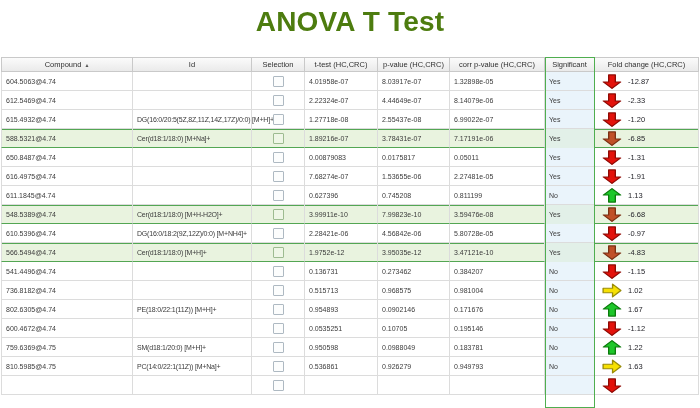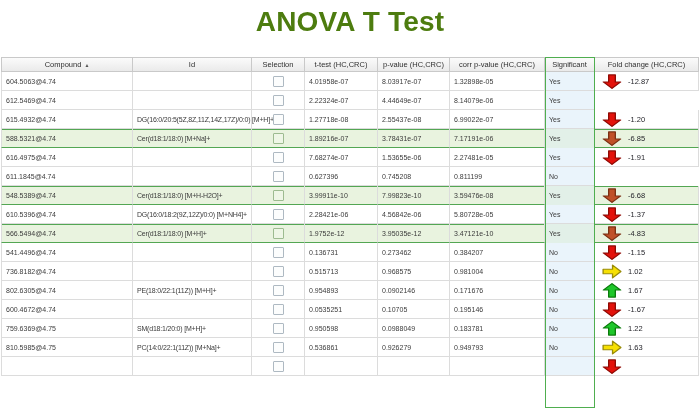--- a/index.html
+++ b/index.html
@@ -79,20 +79,28 @@
         <div class="row">
     <div class="cell c0">612.5469@4.74</div>
     <div class="cell c1 idcell"></div>
     <div class="cell c2 selcell">
       <span class="checkbox"></span>
     </div>
     <div class="cell c3">2.22324e-07</div>
     <div class="cell c4">4.44649e-07</div>
     <div class="cell c5">8.14079e-06</div>
     <div class="cell c6 sigcell">Yes</div>
+    <div class="cell c7 foldcell">
+      <span class="arrow">
+              <svg width="20" height="15" viewBox="0 0 18 17" preserveAspectRatio="none">
+                <path d="M6 1 L12 1 L12 9 L16.8 9 L9 16.3 L1.2 9 L6 9 Z" fill="#e3120b" stroke="#8e0b05" stroke-width="1.2" stroke-linejoin="round"></path>
+              </svg>
+            </span>
+      <span class="foldval">-2.33</span>
+    </div>
   </div>
         <div class="row">
     <div class="cell c0">615.4932@4.74</div>
     <div class="cell c1 idcell">DG(16:0/20:5(5Z,8Z,11Z,14Z,17Z)/0:0) [M+H]+</div>
     <div class="cell c2 selcell">
       <span class="checkbox"></span>
     </div>
     <div class="cell c3">1.27718e-08</div>
     <div class="cell c4">2.55437e-08</div>
     <div class="cell c5">6.99022e-07</div>
@@ -119,20 +127,39 @@
     <div class="cell c7 foldcell">
       <span class="arrow">
               <svg width="20" height="15" viewBox="0 0 18 17" preserveAspectRatio="none">
                 <path d="M6 1 L12 1 L12 9 L16.8 9 L9 16.3 L1.2 9 L6 9 Z" fill="#c05028" stroke="#7b3114" stroke-width="1.2" stroke-linejoin="round"></path>
               </svg>
             </span>
       <span class="foldval">-6.85</span>
     </div>
   </div>
         <div class="row">
+    <div class="cell c0">650.8487@4.74</div>
+    <div class="cell c1 idcell"></div>
+    <div class="cell c2 selcell">
+      <span class="checkbox"></span>
+    </div>
+    <div class="cell c3">0.00879083</div>
+    <div class="cell c4">0.0175817</div>
+    <div class="cell c5">0.05011</div>
+    <div class="cell c6 sigcell">Yes</div>
+    <div class="cell c7 foldcell">
+      <span class="arrow">
+              <svg width="20" height="15" viewBox="0 0 18 17" preserveAspectRatio="none">
+                <path d="M6 1 L12 1 L12 9 L16.8 9 L9 16.3 L1.2 9 L6 9 Z" fill="#e3120b" stroke="#8e0b05" stroke-width="1.2" stroke-linejoin="round"></path>
+              </svg>
+            </span>
+      <span class="foldval">-1.31</span>
+    </div>
+  </div>
+        <div class="row">
     <div class="cell c0">616.4975@4.74</div>
     <div class="cell c1 idcell"></div>
     <div class="cell c2 selcell">
       <span class="checkbox"></span>
     </div>
     <div class="cell c3">7.68274e-07</div>
     <div class="cell c4">1.53655e-06</div>
     <div class="cell c5">2.27481e-05</div>
     <div class="cell c6 sigcell">Yes</div>
     <div class="cell c7 foldcell">
@@ -147,20 +174,28 @@
         <div class="row">
     <div class="cell c0">611.1845@4.74</div>
     <div class="cell c1 idcell"></div>
     <div class="cell c2 selcell">
       <span class="checkbox"></span>
     </div>
     <div class="cell c3">0.627396</div>
     <div class="cell c4">0.745208</div>
     <div class="cell c5">0.811199</div>
     <div class="cell c6 sigcell">No</div>
+    <div class="cell c7 foldcell">
+      <span class="arrow">
+              <svg width="20" height="15" viewBox="0 0 18 17" preserveAspectRatio="none">
+                <path d="M9 0.7 L16.8 8 L12 8 L12 16 L6 16 L6 8 L1.2 8 Z" fill="#1ec72a" stroke="#0c7a0c" stroke-width="1.2" stroke-linejoin="round"></path>
+              </svg>
+            </span>
+      <span class="foldval">1.13</span>
+    </div>
   </div>
         <div class="row hl">
     <div class="cell c0">548.5389@4.74</div>
     <div class="cell c1 idcell">Cer(d18:1/18:0) [M+H-H2O]+</div>
     <div class="cell c2 selcell">
       <span class="checkbox"></span>
     </div>
     <div class="cell c3">3.99911e-10</div>
     <div class="cell c4">7.99823e-10</div>
     <div class="cell c5">3.59476e-08</div>
@@ -183,21 +218,21 @@
     <div class="cell c3">2.28421e-06</div>
     <div class="cell c4">4.56842e-06</div>
     <div class="cell c5">5.80728e-05</div>
     <div class="cell c6 sigcell">Yes</div>
     <div class="cell c7 foldcell">
       <span class="arrow">
               <svg width="20" height="15" viewBox="0 0 18 17" preserveAspectRatio="none">
                 <path d="M6 1 L12 1 L12 9 L16.8 9 L9 16.3 L1.2 9 L6 9 Z" fill="#e3120b" stroke="#8e0b05" stroke-width="1.2" stroke-linejoin="round"></path>
               </svg>
             </span>
-      <span class="foldval">-1.37</span>
+      <span class="foldval">-0.97</span>
     </div>
   </div>
         <div class="row hl">
     <div class="cell c0">566.5494@4.74</div>
     <div class="cell c1 idcell">Cer(d18:1/18:0) [M+H]+</div>
     <div class="cell c2 selcell">
       <span class="checkbox"></span>
     </div>
     <div class="cell c3">1.9752e-12</div>
     <div class="cell c4">3.95035e-12</div>
@@ -278,21 +313,21 @@
     <div class="cell c3">0.0535251</div>
     <div class="cell c4">0.10705</div>
     <div class="cell c5">0.195146</div>
     <div class="cell c6 sigcell">No</div>
     <div class="cell c7 foldcell">
       <span class="arrow">
               <svg width="20" height="15" viewBox="0 0 18 17" preserveAspectRatio="none">
                 <path d="M6 1 L12 1 L12 9 L16.8 9 L9 16.3 L1.2 9 L6 9 Z" fill="#e3120b" stroke="#8e0b05" stroke-width="1.2" stroke-linejoin="round"></path>
               </svg>
             </span>
-      <span class="foldval">-1.67</span>
+      <span class="foldval">-1.12</span>
     </div>
   </div>
         <div class="row">
     <div class="cell c0">759.6369@4.75</div>
     <div class="cell c1 idcell">SM(d18:1/20:0) [M+H]+</div>
     <div class="cell c2 selcell">
       <span class="checkbox"></span>
     </div>
     <div class="cell c3">0.950598</div>
     <div class="cell c4">0.0988049</div>

